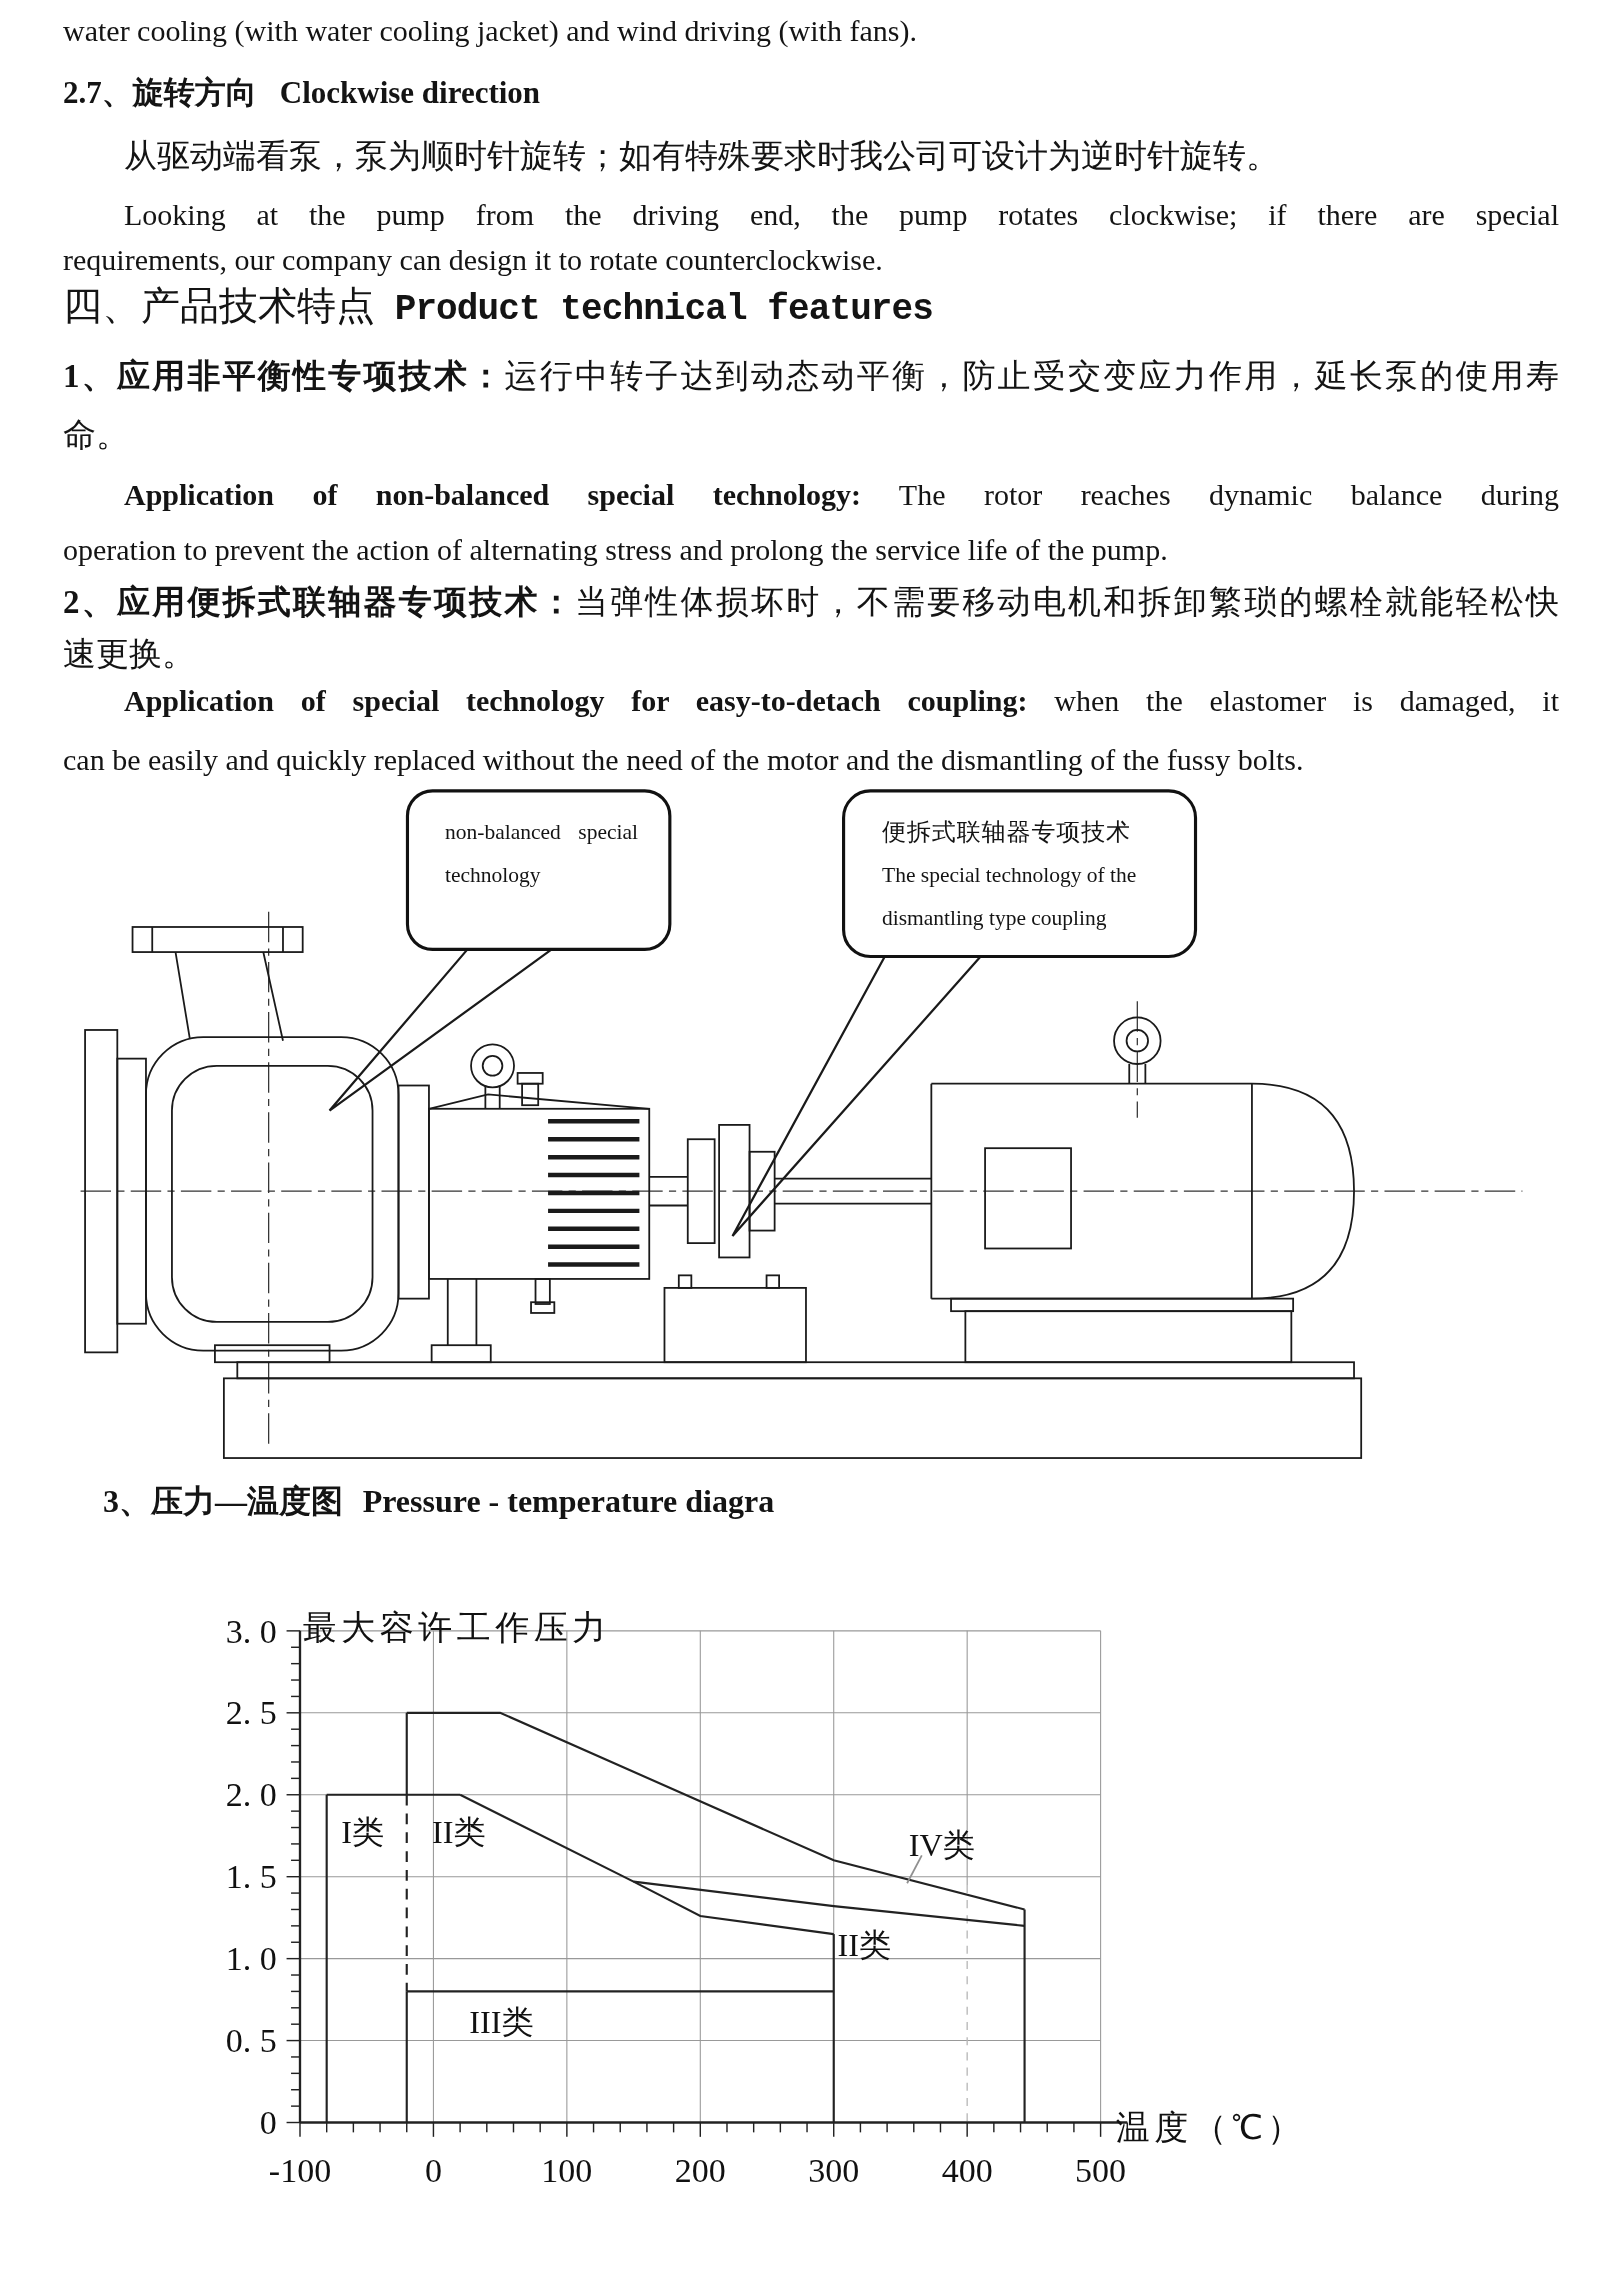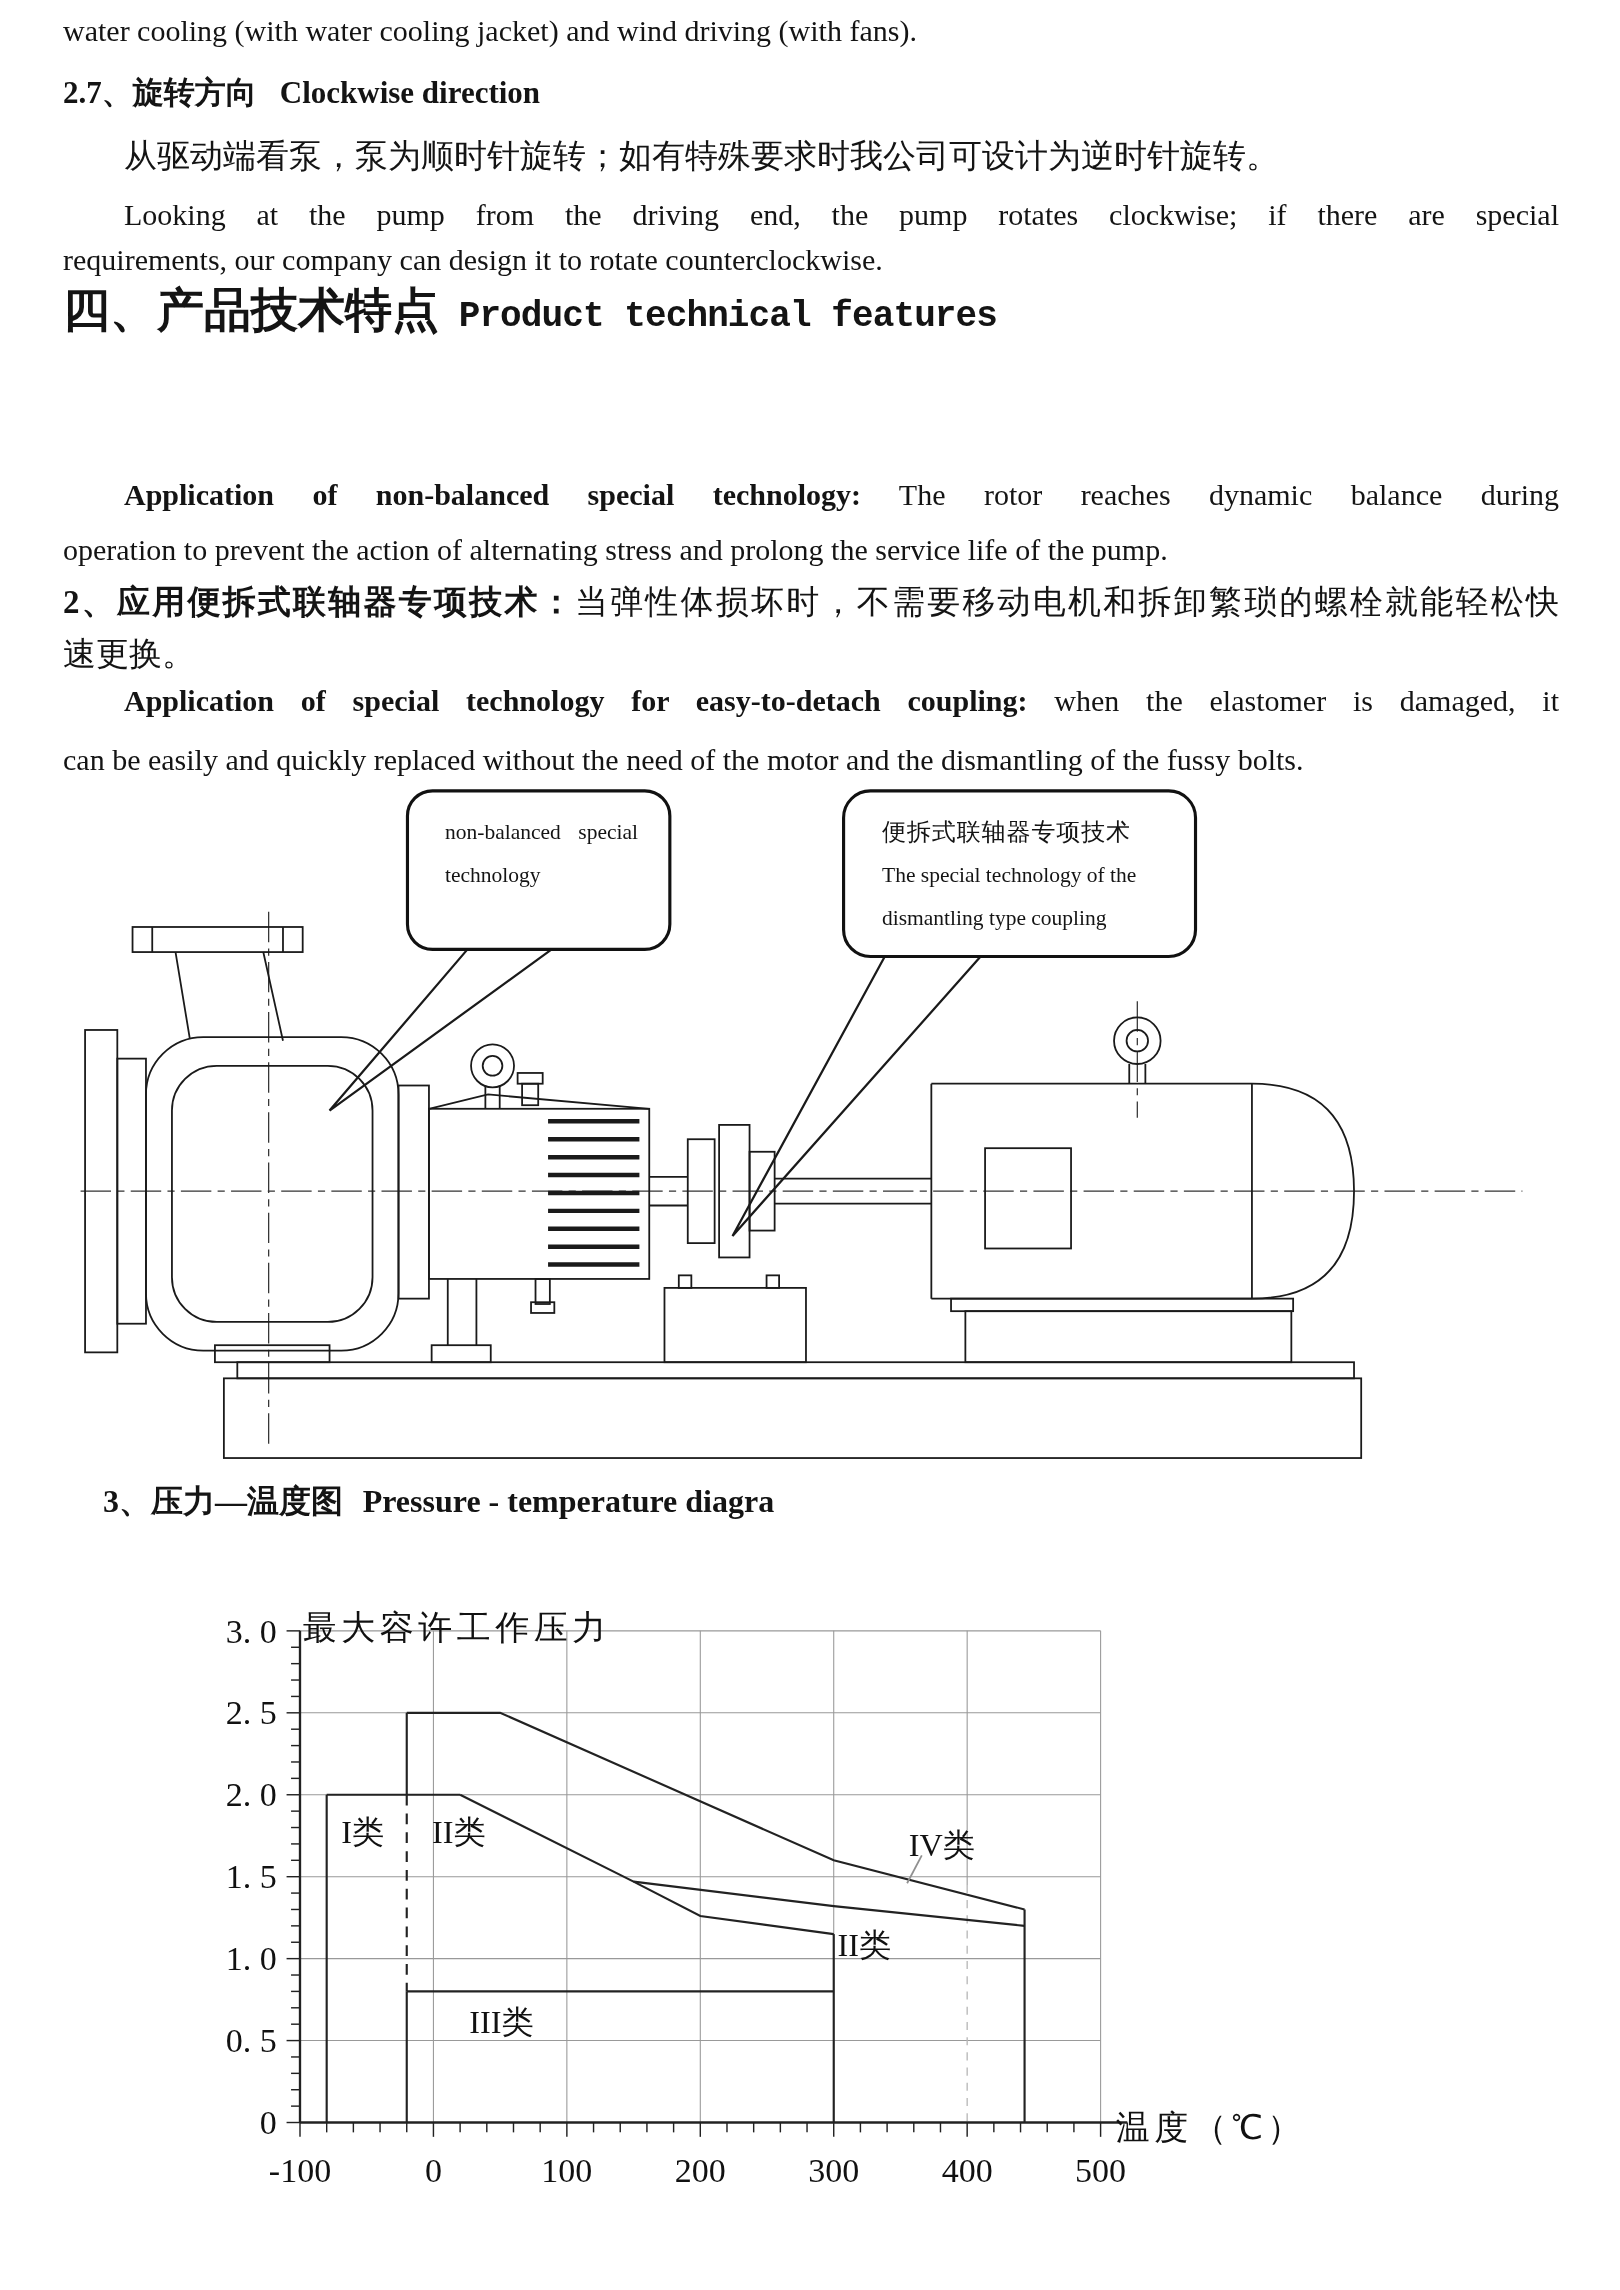--- a/index.html
+++ b/index.html
@@ -7,21 +7,21 @@
   .page{position:relative;width:1620px;height:2291px;background:#ffffff;overflow:hidden;
         font-family:"Liberation Serif", serif;color:#141414;}
   .tb{position:absolute;left:63px;width:1496px;}
   .en{font-size:30px;}
   .zh{font-size:33px;}
   .b{font-weight:bold;}
   .jl{text-align:justify;text-align-last:justify;}
   .ind{text-indent:61px;}
   .h27{font-size:31px;font-weight:bold;}
   .h27 .gap{display:inline-block;width:23px;}
-  .h4zh{font-size:47px;font-weight:bold;}
+  .h4zh{font-size:39px;font-weight:normal;}
   .h4en{font-family:"Liberation Mono", monospace;font-size:36px;font-weight:600;margin-left:19.7px;letter-spacing:-0.9px;text-align:center;}
   .h3{font-size:32px;font-weight:bold;margin-left:40px;}
   .h3 .gap{display:inline-block;width:19.7px;}
   .line{display:block;}
   svg.layer{position:absolute;left:0;top:0;}
   
   .co{position:absolute;line-height:43px;}
   .co .czh1{font-size:21.5px;letter-spacing:2.7px;}
   .co .czh2{font-size:24px;letter-spacing:0.9px;}
   .co .cen{font-size:21.5px;}
@@ -57,20 +57,24 @@
 
   <div class="tb en" style="top:192px">
     <span class="line jl ind" style="line-height:45px">Looking at the pump from the driving end, the pump rotates clockwise; if there are special</span>
     <span class="line" style="line-height:45px">requirements, our company can design it to rotate counterclockwise.</span>
   </div>
 
   <div class="tb" style="top:279px">
     <span class="h4zh">四、产品技术特点</span><span class="h4en">Product technical features</span>
   </div>
 
+  <div class="tb zh" style="top:347px">
+    <span class="line jl" style="line-height:59px"><span class="b">1、应用非平衡性专项技术：</span><span>运行中转子达到动态动平衡，防止受交变应力作用，延长泵的使用寿</span></span>
+    <span class="line" style="line-height:59px">命。</span>
+  </div>
 
   <div class="tb en" style="top:467px">
     <span class="line jl ind" style="line-height:55px"><span class="b">Application of non-balanced special technology:</span><span> The rotor reaches dynamic balance during</span></span>
     <span class="line" style="line-height:55px">operation to prevent the action of alternating stress and prolong the service life of the pump.</span>
   </div>
 
   <div class="tb zh" style="top:576px">
     <span class="line jl" style="line-height:52px"><span class="b">2、应用便拆式联轴器专项技术：</span><span>当弹性体损坏时，不需要移动电机和拆卸繁琐的螺栓就能轻松快</span></span>
     <span class="line" style="line-height:52px">速更换。</span>
   </div>

